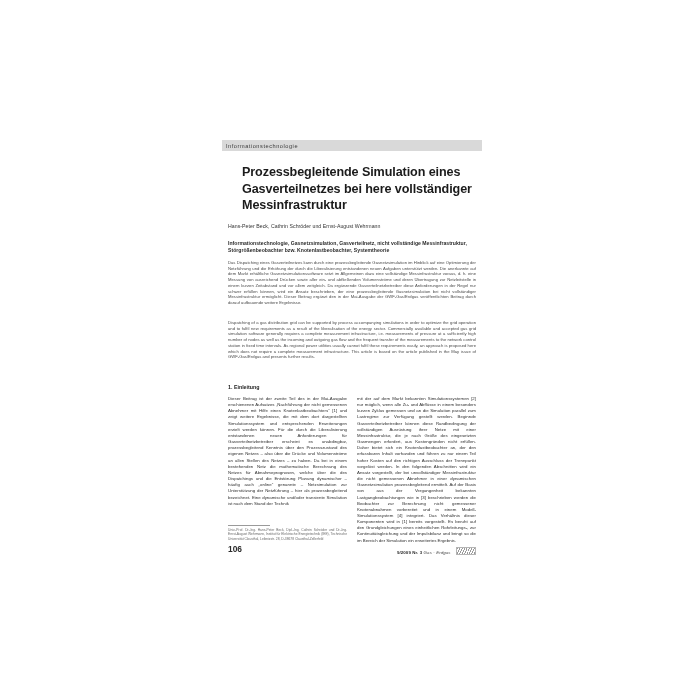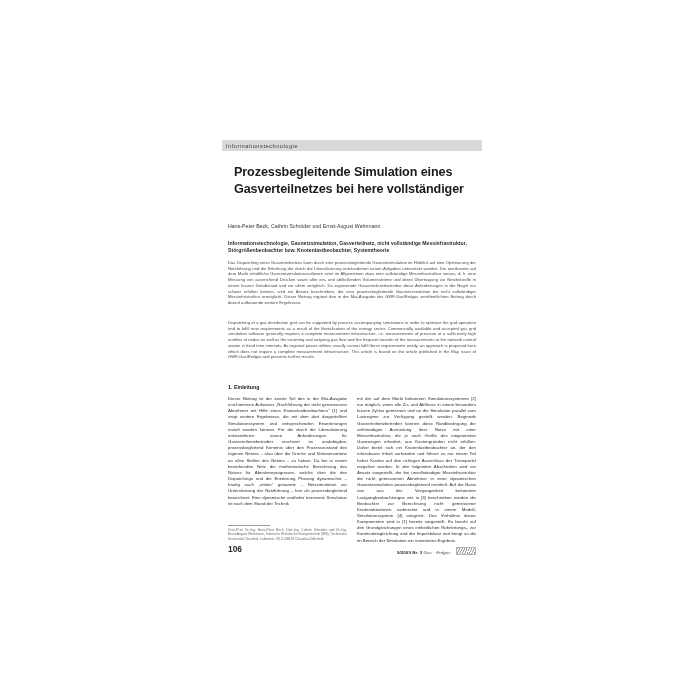--- a/index.html
+++ b/index.html
@@ -45,21 +45,21 @@
     font-size: 5.6px;
     letter-spacing: 0.55px;
     color: #3a3a3a;
     line-height: 8px;
     white-space: nowrap;
   }
 
   
   .title-block {
     position: absolute;
-    left: 12px;
+    left: 20px;
     top: 24px;
     width: 248px;
   }
   .title-line {
     font-size: 12.6px;
     font-weight: bold;
     color: #1b1b1b;
     line-height: 16.5px;
     letter-spacing: -0.1px;
   }
@@ -185,20 +185,21 @@
 <div id="page">
   <div class="page-sheet">
 
     <div class="category-bar">
       <div class="category-label">Informationstechnologie</div>
     </div>
 
     <div class="title-block">
       <div class="title-line">Prozessbegleitende Simulation eines</div>
       <div class="title-line">Gasverteilnetzes bei here vollständiger</div>
+      <div class="title-line">Messinfrastruktur</div>
     </div>
 
     <div class="authors">Hans-Peter Beck, Cathrin Schröder und Ernst-August Wehrmann</div>
 
     <div class="keywords">Informationstechnologie, Gasnetzsimulation, Gasverteilnetz, nicht vollständige Messinfrastruktur, Störgrößenbeobachter bzw. Knotenlastbeobachter, Systemtheorie</div>
 
     <div class="abstract abstract-de">Das Dispatching eines Gasverteilnetzes kann durch eine prozessbegleitende Gasnetzsimulation im Hinblick auf eine Optimierung der Netzführung und die Erhöhung der durch die Liberalisierung entstandenen neuen Aufgaben unterstützt werden. Die anerkannte auf dem Markt erhältliche Gasnetzsimulationssoftware setzt im Allgemeinen dazu eine vollständige Messinfrastruktur voraus, d. h. eine Messung von ausreichend Drücken sowie aller ein- und abfließenden Volumenströme und deren Übertragung zur Netzleitstelle in einem kurzen Zeitabstand und vor allem zeitgleich. Da ergänzende Gasverteilnetzbetreiber diese Anforderungen in der Regel nur schwer erfüllen können, wird ein Ansatz beschrieben, der eine prozessbegleitende Gasnetzsimulation bei nicht vollständiger Messinfrastruktur ermöglicht. Dieser Beitrag ergänzt den in der Mai-Ausgabe der GWF-Gas/Erdgas veröffentlichten Beitrag durch darauf aufbauende weitere Ergebnisse.</div>
 
     <div class="abstract abstract-en">Dispatching of a gas distribution grid can be supported by process accompanying simulations in order to optimize the grid operation and to fulfil new requirements as a result of the liberalisation of the energy sector. Commercially available and accepted gas grid simulation software generally requires a complete measurement infrastructure, i.e. measurements of pressure at a sufficiently high number of nodes as well as the incoming and outgoing gas flow and the frequent transfer of the measurements to the network control station in fixed time intervals. As regional power utilities usually cannot fulfil these requirements easily, an approach is proposed here which does not require a complete measurement infrastructure. This article is based on the article published in the May issue of GWF-Gas/Erdgas and presents further results.</div>
 

